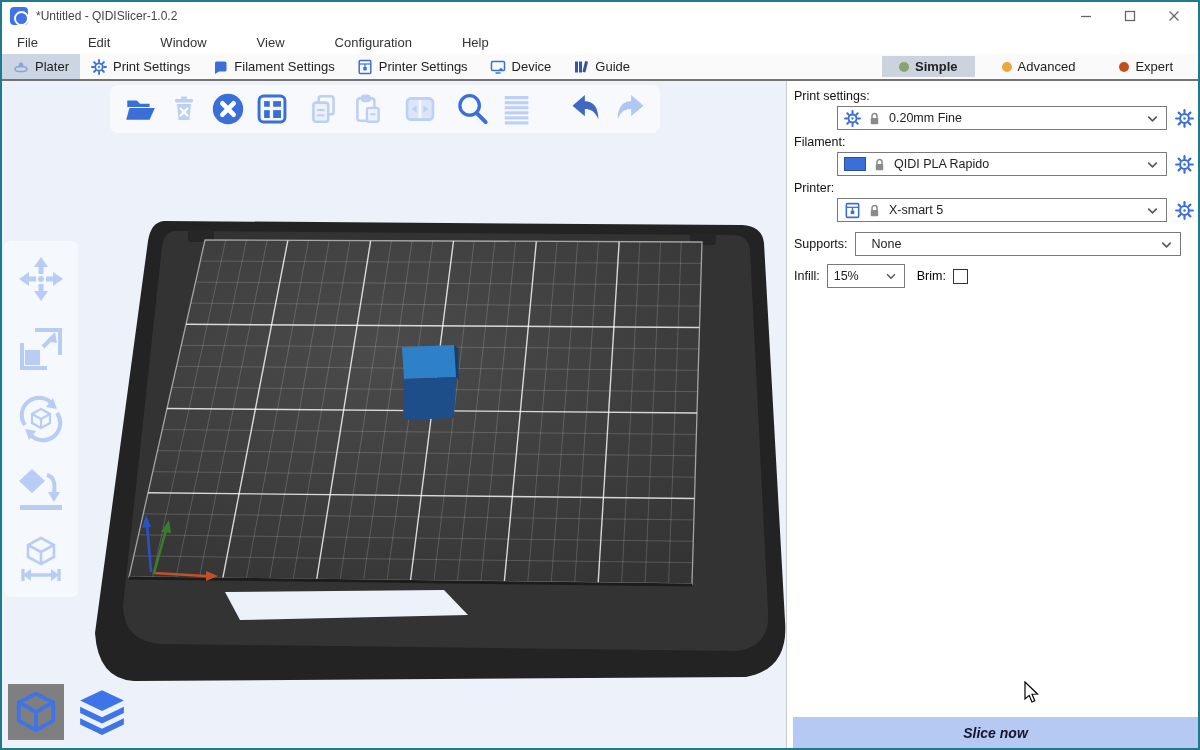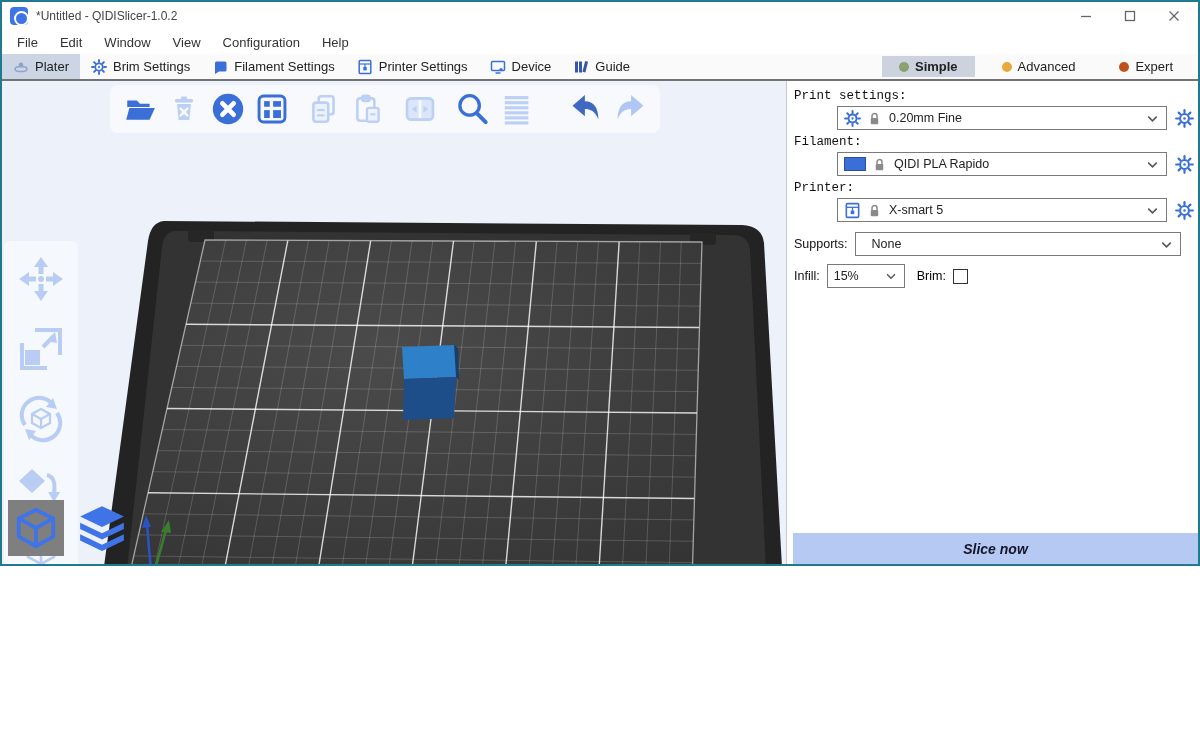--- a/index.html
+++ b/index.html
@@ -1,31 +1,31 @@
 <!DOCTYPE html>
 <html><head>
 <meta charset="utf-8">
 <style>
   * { margin:0; padding:0; box-sizing:border-box; }
   html,body { width:1200px; height:750px; font-family:"Liberation Sans", sans-serif; }
   .window {
-    width:1200px; height:566px; border:2px solid #1f7a8e; background:#ffffff;
+    width:1200px; height:750px; border:2px solid #1f7a8e; background:#ffffff;
     display:flex; flex-direction:column; overflow:hidden; position:relative;
   }
   
   .titlebar { height:28px; background:#fff; display:flex; align-items:center; padding:0 8px; flex:0 0 auto; }
   .app-icon { width:18px; height:18px; border-radius:4px; background:#3f74e8; position:relative; flex:0 0 auto; }
   .app-icon::after { content:""; position:absolute; left:3.5px; top:3.5px; width:11px; height:11px;
     border:2.2px solid #fff; border-radius:50%; }
   .title-text { margin-left:8px; font-size:12px; color:#444; }
   .win-controls { margin-left:auto; display:flex; align-items:center; gap:28px; padding-right:8px; }
   .win-btn { width:16px; height:16px; display:flex; align-items:center; justify-content:center; cursor:default; }
   .win-btn svg { stroke:#666; stroke-width:1.3; fill:none; }
   
-  .menubar { height:24px; background:#fff; display:flex; align-items:center; padding:0 4px; flex:0 0 auto; }
+  .menubar { height:24px; background:#fff; display:flex; align-items:center; padding:0 4px; flex:0 0 auto;gap:28px; }
   .menu-item { font-size:13px; color:#333; padding:2px 11px; }
   
   .tabbar { height:27px; background:#fafafa; display:flex; align-items:stretch;
     border-bottom:2px solid #737373; flex:0 0 auto; }
   .tab { display:flex; align-items:center; gap:6px; padding:0 11px; font-size:13px; color:#222; }
   .tab.active { background:#ccd5e4; }
   .tab svg { flex:0 0 auto; }
   .modes { margin-left:auto; display:flex; align-items:center; gap:10px; padding-right:8px; }
   .mode { display:flex; align-items:center; gap:6px; font-size:13px; color:#222; padding:3px 17px; }
   .mode.active { background:#ccd3de; font-weight:bold; }
@@ -43,21 +43,21 @@
   .left-toolbar { position:absolute; left:2px; top:160px; width:74px; background:#f5f8fd;
     border-radius:6px; display:flex; flex-direction:column; align-items:center; padding:12px 0; gap:18px; }
   .lt-icon { width:52px; height:52px; display:flex; align-items:center; justify-content:center; }
   
   .view-icons { position:absolute; left:6px; bottom:8px; display:flex; align-items:center; gap:10px; }
   .vi-3d { width:56px; height:56px; background:#7f7f7f; display:flex; align-items:center; justify-content:center; }
   .vi-layers { width:56px; height:56px; display:flex; align-items:center; justify-content:center; }
   
   .right-panel { flex:1 1 auto; background:#fff; border-left:1px solid #c9c9c9;
     display:flex; flex-direction:column; padding:5px 0 0 6px; position:relative; }
-  .rp-label { font-size:12.5px; color:#111; margin:3px 0 3px 1px;font-family:Liberation Mono, monospace; }
+  .rp-label { font-size:12.5px; color:#111; margin:3px 0 3px 1px; }
   .combo-row { display:flex; align-items:center; margin-bottom:2px;padding-left:44px; }
   .combo { height:24px; background:#fff; border:1px solid #7a7a7a; display:flex; align-items:center;
     padding:0 6px; flex:1 1 auto; min-width:0; }
   .combo .c-text { font-size:12.5px; color:#222; margin-left:7px; white-space:nowrap; }
   .combo .chev { margin-left:auto; }
   .gear-btn { width:24px; height:24px; display:flex; align-items:center; justify-content:center; flex:0 0 auto; margin:0 2px 0 5px; }
   .swatch { width:22px; height:14px; border:1px solid #2a4fa0; flex:0 0 auto; }
   .row-inline { display:flex; align-items:center; margin-top:8px; padding-right:17px; }
   .row-inline .rp-inline-label { font-size:12.5px; color:#111; margin:0 7px 0 1px; }
   .combo.small { flex:0 0 auto; width:78px; }
@@ -143,21 +143,21 @@
       <svg width="16" height="16" viewBox="0 0 16 16">
         <circle cx="8" cy="6" r="2.4" fill="#8fa3cc"></circle>
         <ellipse cx="8" cy="10" rx="6" ry="2.6" fill="none" stroke="#8fa3cc" stroke-width="1.5"></ellipse>
       </svg>
       <span>Plater</span>
     </div>
     <div class="tab">
       <svg width="16" height="16" viewBox="0 0 24 24" style="color:#3a6fd8">
           <use href="#sym-gear" stroke="#3a6fd8"></use>
         </svg>
-      <span>Brim Settings</span>
+      <span>Print Settings</span>
     </div>
     <div class="tab">
       <svg width="16" height="16" viewBox="0 0 16 16">
         <path d="M3 2.5 h10 a1.5 1.5 0 0 1 1.5 1.5 v7 a1.5 1.5 0 0 1 -1.5 1.5 h-6 l-4 2.5 v-11 a1.5 1.5 0 0 1 1.5 -1.5 z" fill="#3a6fd8"></path>
       </svg>
       <span>Filament Settings</span>
     </div>
     <div class="tab">
       <svg width="16" height="16" viewBox="0 0 16 16" style="color:#3a6fd8">
           <use href="#sym-printer" stroke="#3a6fd8"></use>

